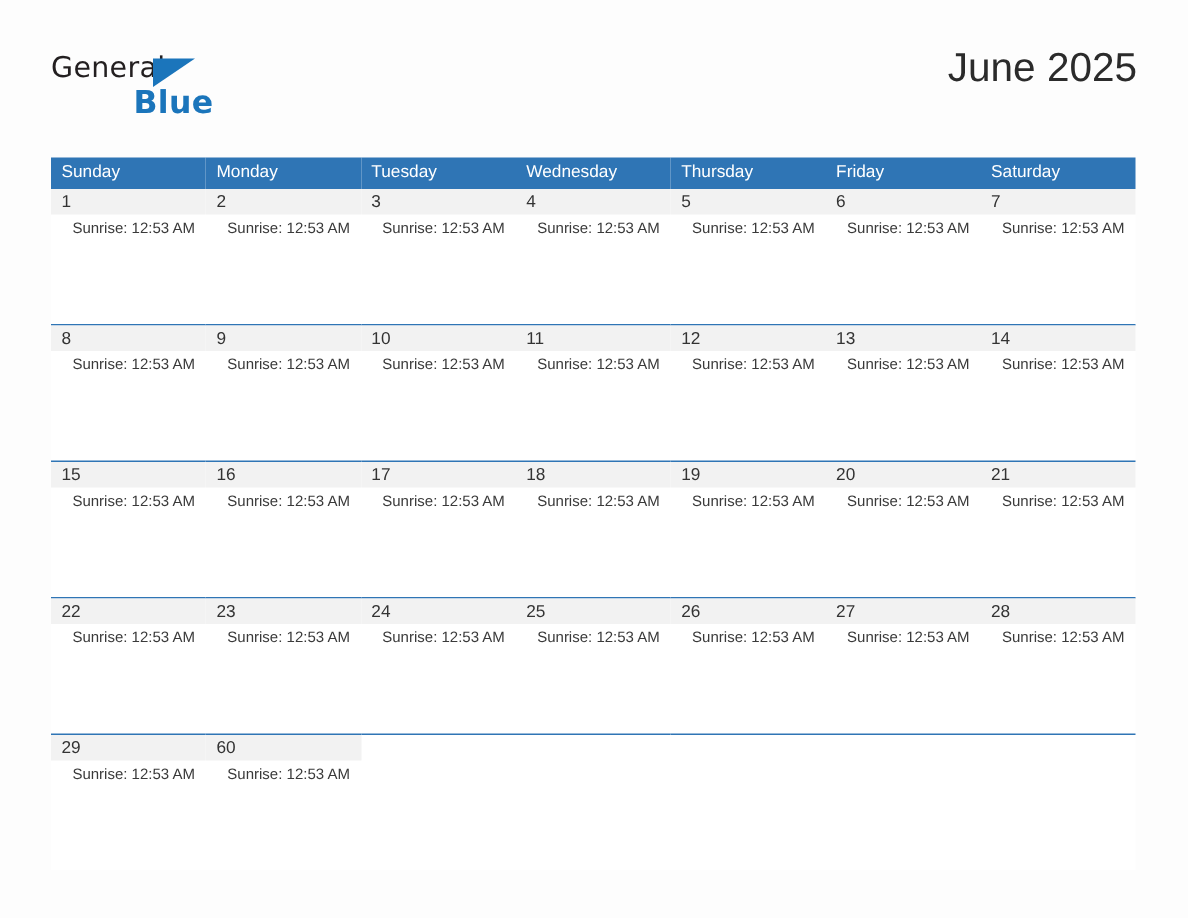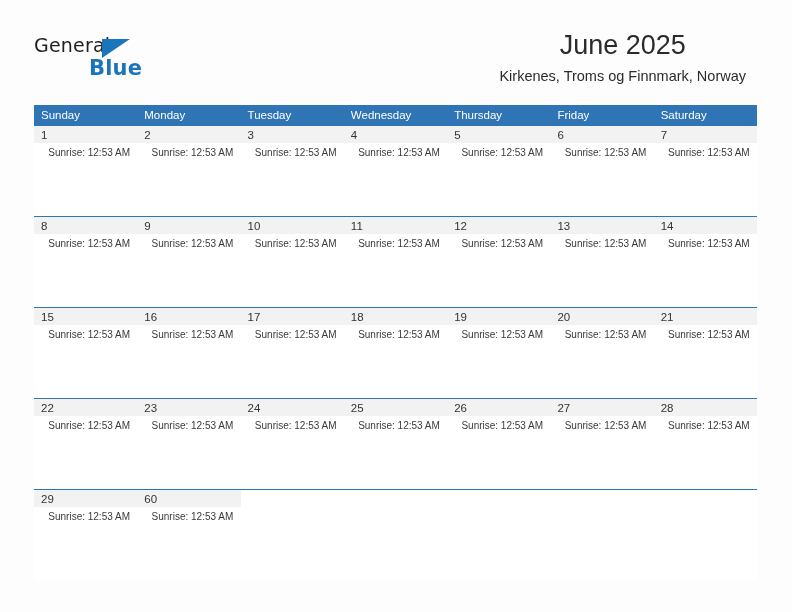--- a/index.html
+++ b/index.html
@@ -63,23 +63,23 @@
     top: 22px;
     font-size: 21px;
     letter-spacing: 0.2px;
     color: #1b75bb;
     font-family: "DejaVu Sans", sans-serif;
     font-weight: 700;
   }
 
   .title-block {
     position: absolute;
-    right: 12px;
+    right: 0;
     top: 0;
-    text-align: center;
+    text-align: left;
   }
 
   .cal-title {
     font-size: 27px;
     color: #2b2b2b;
     font-weight: 400;
     line-height: 34px;
     white-space: nowrap;
   }
 
@@ -164,21 +164,20 @@
   <div class="header">
 
     <div class="logo">
       <span class="logo-general">General</span>
       <span class="logo-triangle"></span>
       <span class="logo-blue">Blue</span>
     </div>
 
     <div class="title-block">
       <div class="cal-title">June 2025</div>
-      <div class="cal-subtitle">Kirkenes, Troms og Finnmark, Norway</div>
     </div>
 
   </div>
 
   <table class="calendar">
     <thead>
       <tr id="weekday-row">
           <th>Sunday</th>
           <th>Monday</th>
           <th>Tuesday</th>

